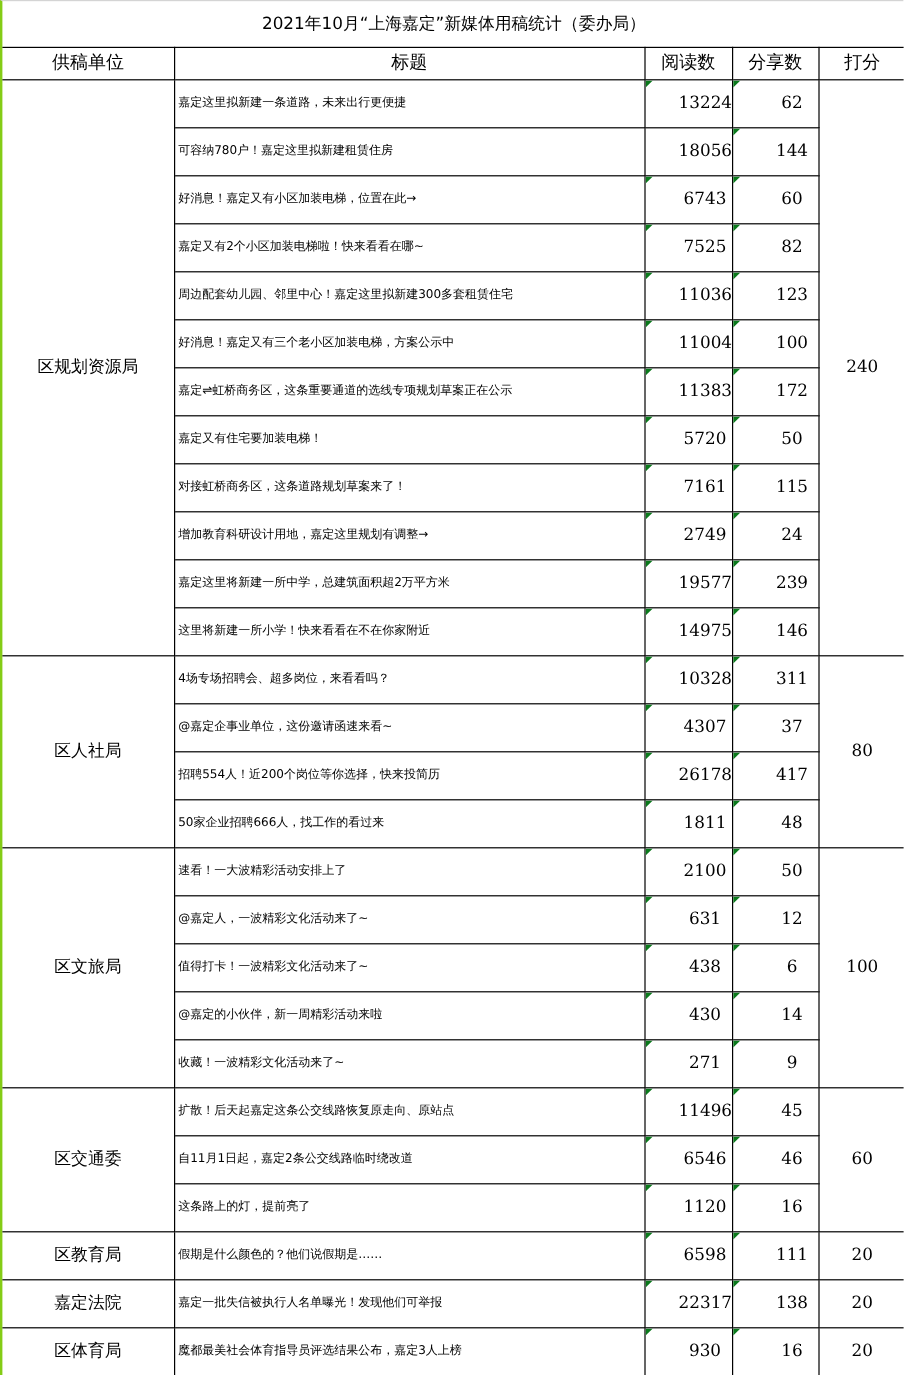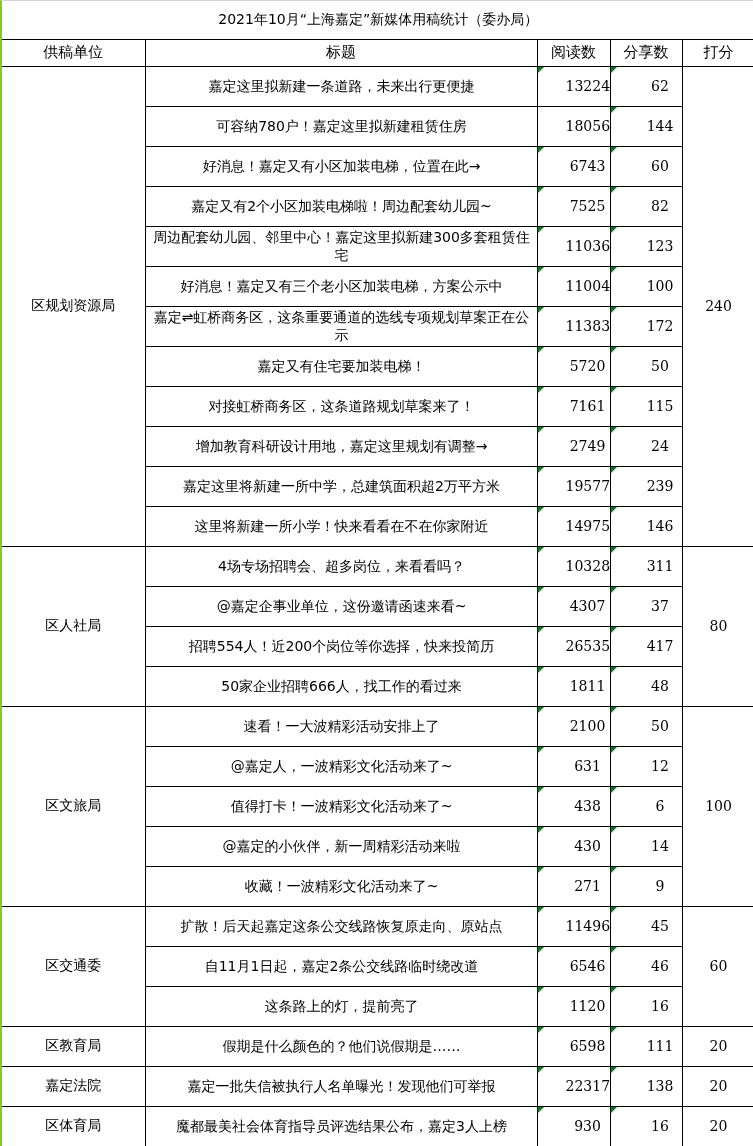--- a/index.html
+++ b/index.html
@@ -9,21 +9,21 @@
              border-top: 1px solid #d4d4d4; border-left: 2px solid #84cc16; box-sizing: border-box; }
     table { position: absolute; left: 0; top: 0; border-collapse: collapse; table-layout: fixed;
             width: 753px; }
     td, th { border: 1px solid #000; padding: 0; font-weight: normal; font-size: 14px;
              text-align: center; vertical-align: middle; position: relative; overflow: hidden;
              box-sizing: border-box; }
     .title-cell { height: 38px; border-top: none; border-left: none; font-size: 14px; }
     .hdr th { height: 27px; font-size: 15px; }
     tr.row td { height: 40px; }
     td.unit { border-left: none; font-size: 14px; }
-    td.t { text-align: center; padding-left: 3px; padding-right: 2px; font-size: 14px; line-height: 18px; }
+    td.t { text-align: left; padding-left: 3px; padding-right: 2px; font-size: 10px; line-height: 18px; }
     td.num { font-family: "DejaVu Serif", "Liberation Serif", serif; font-size: 14px; padding-left: 28px; }
     td.score { font-family: "DejaVu Serif", "Liberation Serif", serif; font-size: 14px; }
     .tri { position: absolute; left: 0; top: 0; width: 0; height: 0;
            border-top: 6px solid #0b7a1c; border-right: 6px solid transparent; }
     .c1 { width: 143px; } .c2 { width: 392px; } .c3 { width: 73px; } .c4 { width: 72px; } .c5 { width: 73px; }
   </style>
 </head>
 <body>
 
 <div class="sheet">
@@ -57,21 +57,21 @@
           <td class="t">可容纳780户！嘉定这里拟新建租赁住房</td>
           <td class="num"><span>18056</span></td>
           <td class="num"><span>144</span><span class="tri"></span></td>
         </tr>
         <tr class="row">
           <td class="t">好消息！嘉定又有小区加装电梯，位置在此→</td>
           <td class="num"><span>6743</span><span class="tri"></span></td>
           <td class="num"><span>60</span><span class="tri"></span></td>
         </tr>
         <tr class="row">
-          <td class="t">嘉定又有2个小区加装电梯啦！周边配套幼儿园~</td>
+          <td class="t">嘉定又有2个小区加装电梯啦！快来看看在哪~</td>
           <td class="num"><span>7525</span><span class="tri"></span></td>
           <td class="num"><span>82</span><span class="tri"></span></td>
         </tr>
         <tr class="row">
           <td class="t">周边配套幼儿园、邻里中心！嘉定这里拟新建300多套租赁住宅</td>
           <td class="num"><span>11036</span><span class="tri"></span></td>
           <td class="num"><span>123</span><span class="tri"></span></td>
         </tr>
         <tr class="row">
           <td class="t">好消息！嘉定又有三个老小区加装电梯，方案公示中</td>
@@ -115,21 +115,21 @@
           <td class="num"><span>311</span><span class="tri"></span></td>
           <td class="score" rowspan="4">80</td>
         </tr>
         <tr class="row">
           <td class="t">@嘉定企事业单位，这份邀请函速来看~</td>
           <td class="num"><span>4307</span><span class="tri"></span></td>
           <td class="num"><span>37</span><span class="tri"></span></td>
         </tr>
         <tr class="row">
           <td class="t">招聘554人！近200个岗位等你选择，快来投简历</td>
-          <td class="num"><span>26535</span><span class="tri"></span></td>
+          <td class="num"><span>26178</span><span class="tri"></span></td>
           <td class="num"><span>417</span><span class="tri"></span></td>
         </tr>
         <tr class="row">
           <td class="t">50家企业招聘666人，找工作的看过来</td>
           <td class="num"><span>1811</span><span class="tri"></span></td>
           <td class="num"><span>48</span><span class="tri"></span></td>
         </tr>
         <tr class="row">
           <td class="unit" rowspan="5">区文旅局</td>
           <td class="t">速看！一大波精彩活动安排上了</td>

